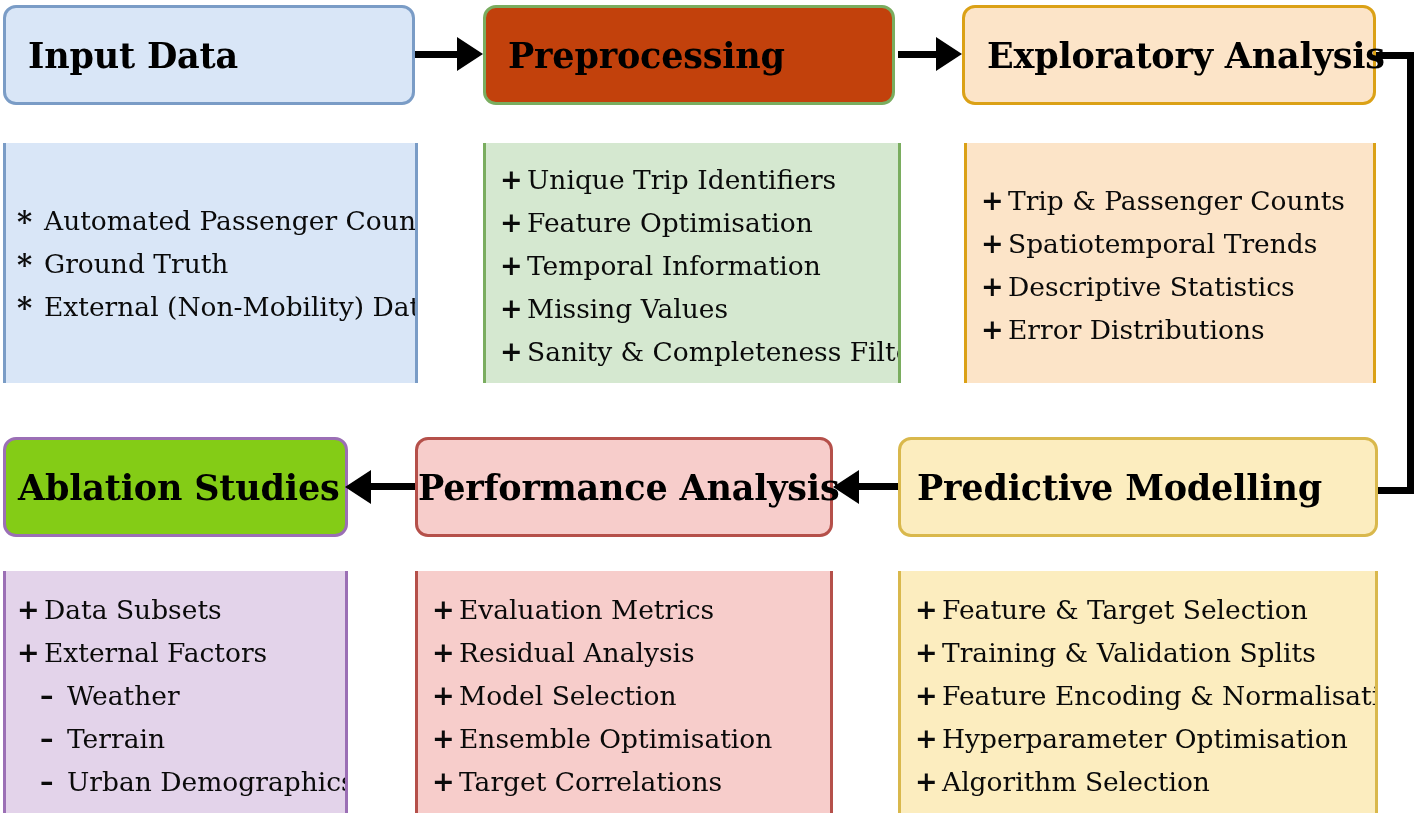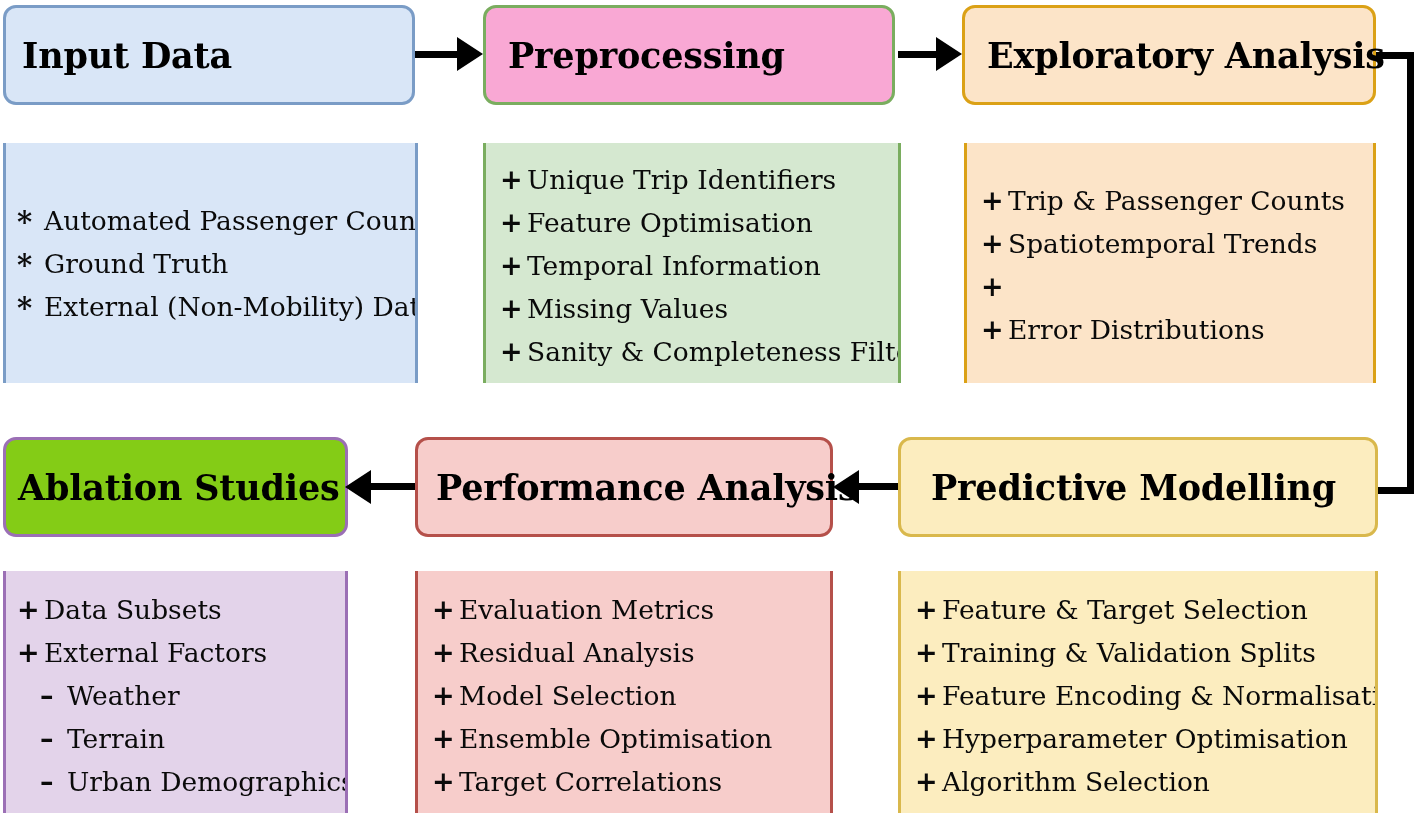--- a/index.html
+++ b/index.html
@@ -109,21 +109,21 @@
     position: absolute;
     background: #000000;
   }
 </style>
 </head>
 <body>
 
 <div id="canvas">
 
   <div class="hbox" style="left:3px; top:5px; width:412px; height:100px; background:#d9e6f7; border-color:#7a9cc6;">
-    <span class="htitle" style="margin-left:16px;">Input Data</span>
+    <span class="htitle" style="margin-left:22px;">Input Data</span>
   </div>
 
   <div class="pbox" style="left:3px; top:143px; width:415px; height:240px; background:#d9e6f7; border-color:#7a9cc6;">
     <ul class="plist" style="top:56px; left:11px;">
       <li>
         <span class="bullet star">*</span>
         <span>Automated Passenger Counts</span>
       </li>
       <li>
         <span class="bullet star">*</span>
@@ -134,21 +134,21 @@
         <span>External (Non-Mobility) Data</span>
       </li>
     </ul>
   </div>
 
   <div>
     <div class="arrow-h" style="left:415px; top:51px; width:52px;"></div>
     <div class="arrowhead right" style="left:457px; top:37px;"></div>
   </div>
 
-  <div class="hbox" style="left:483px; top:5px; width:412px; height:100px; background:#f9a8d4; border-color:#7aad5f;">
+  <div class="hbox" style="left:483px; top:5px; width:412px; height:100px; background:#c2410c; border-color:#7aad5f;">
     <span class="htitle" style="margin-left:22px;">Preprocessing</span>
   </div>
 
   <div class="pbox" style="left:483px; top:143px; width:418px; height:240px; background:#d5e8d0; border-color:#7aad5f;">
     <ul class="plist" style="top:15px; left:14px;">
       <li>
         <span class="bullet">+</span>
         <span>Unique Trip Identifiers</span>
       </li>
       <li>
@@ -184,20 +184,21 @@
       <li>
         <span class="bullet">+</span>
         <span>Trip &amp; Passenger Counts</span>
       </li>
       <li>
         <span class="bullet">+</span>
         <span>Spatiotemporal Trends</span>
       </li>
       <li>
         <span class="bullet">+</span>
+        <span>Descriptive Statistics</span>
       </li>
       <li>
         <span class="bullet">+</span>
         <span>Error Distributions</span>
       </li>
     </ul>
   </div>
 
   <div>
     <div class="wrap-seg" style="left:1376px; top:52px; width:38px; height:7px;"></div>
@@ -237,21 +238,21 @@
       </li>
     </ul>
   </div>
 
   <div>
     <div class="arrow-h" style="left:365px; top:483px; width:52px;"></div>
     <div class="arrowhead left" style="left:345px; top:470px;"></div>
   </div>
 
   <div class="hbox" style="left:415px; top:437px; width:418px; height:100px; background:#f7cdcb; border-color:#b5504a;">
-    <span class="htitle" style="margin-left:18px;">Performance Analysis</span>
+    <span class="htitle" style="margin-left:0;">Performance Analysis</span>
   </div>
 
   <div class="pbox" style="left:415px; top:571px; width:418px; height:242px; background:#f7cdcb; border-color:#b5504a;">
     <ul class="plist" style="top:17px; left:14px;">
       <li>
         <span class="bullet">+</span>
         <span>Evaluation Metrics</span>
       </li>
       <li>
         <span class="bullet">+</span>
@@ -271,21 +272,21 @@
       </li>
     </ul>
   </div>
 
   <div>
     <div class="arrow-h" style="left:853px; top:483px; width:48px;"></div>
     <div class="arrowhead left" style="left:833px; top:470px;"></div>
   </div>
 
   <div class="hbox" style="left:898px; top:437px; width:480px; height:100px; background:#fcedbf; border-color:#d9b84c;">
-    <span class="htitle" style="margin-left:30px;">Predictive Modelling</span>
+    <span class="htitle" style="margin-left:16px;">Predictive Modelling</span>
   </div>
 
   <div class="pbox" style="left:898px; top:571px; width:480px; height:242px; background:#fcedbf; border-color:#d9b84c;">
     <ul class="plist" style="top:17px; left:14px;">
       <li>
         <span class="bullet">+</span>
         <span>Feature &amp; Target Selection</span>
       </li>
       <li>
         <span class="bullet">+</span>

